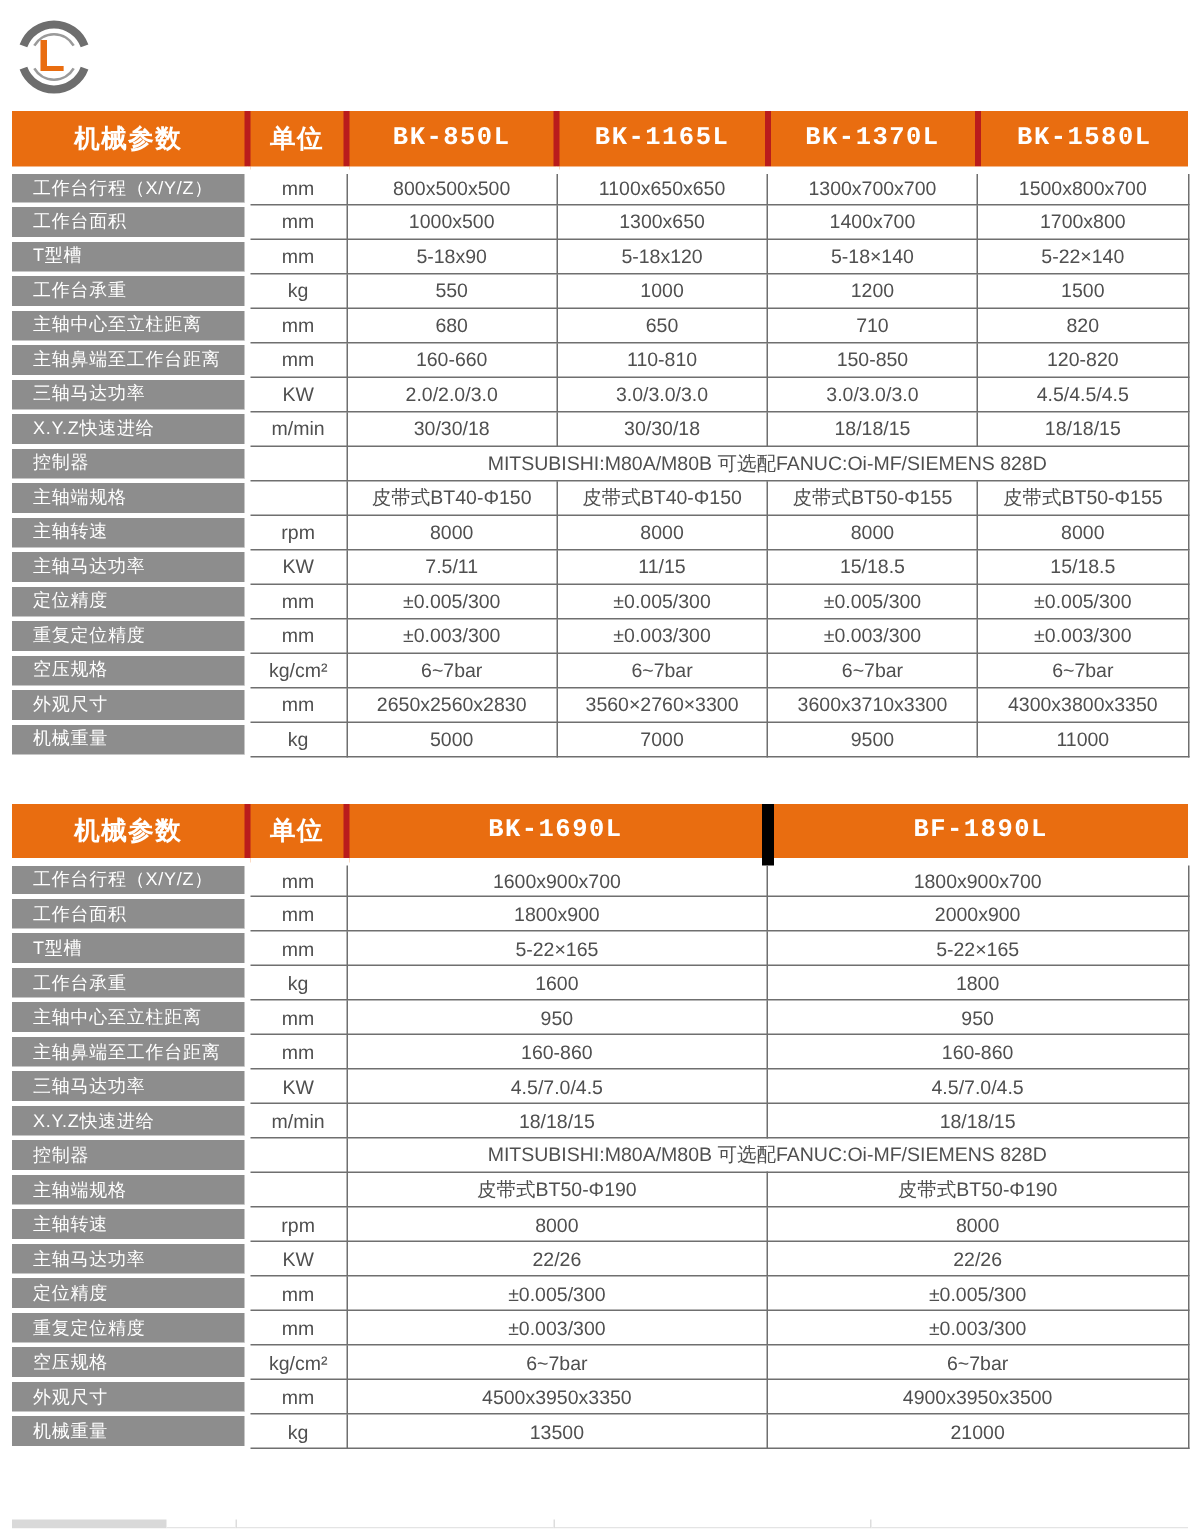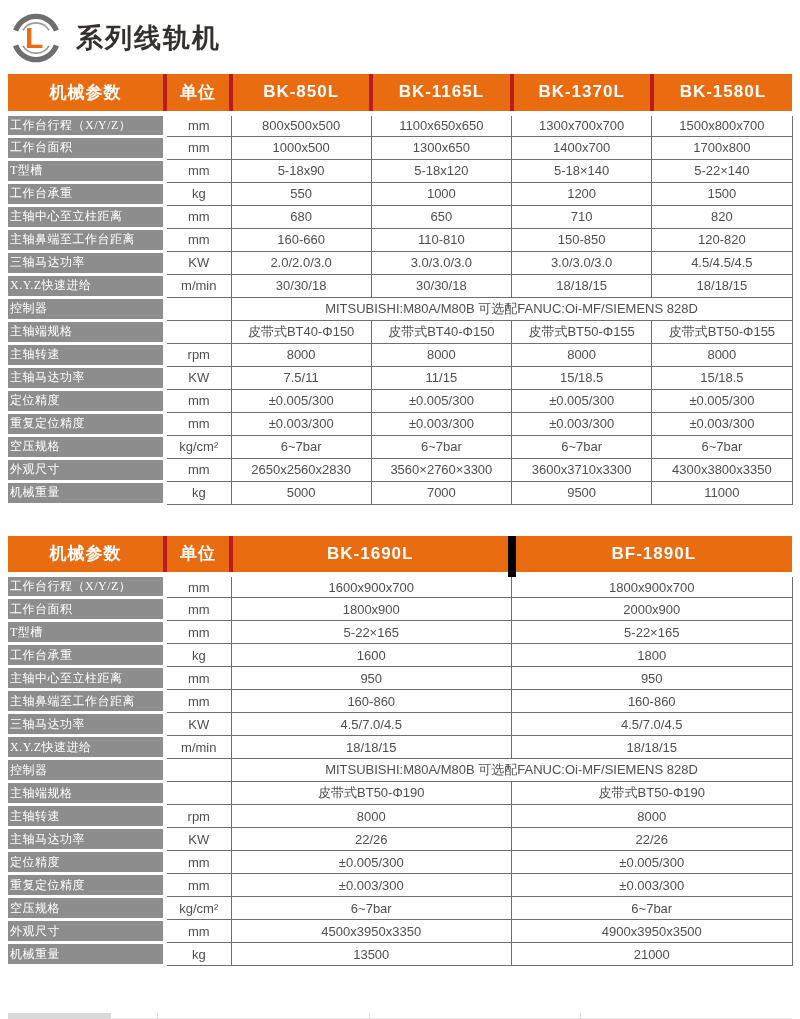--- a/index.html
+++ b/index.html
@@ -46,46 +46,46 @@
   }
   table.spec th{
     background:var(--orange);
     color:#ffffff;
     font-size:17px;font-weight:bold;
     letter-spacing:1px;
     height:39px;
     border-bottom:5px solid #ffffff;
     text-align:center;
     vertical-align:middle;
+    font-family:Liberation Mono, monospace;
   }
   table.spec th + th{border-left:4px solid #b91c1c;}
   
   table.spec.dark-divider th.data-col + th.data-col{border-left:8px solid #000000;}
 
   table.spec td{
     height:23px;
     font-size:13px;
     vertical-align:middle;
     text-align:center;
     border:1px solid var(--border);
     color:var(--text);
     white-space:nowrap;
     overflow:hidden;
   }
   table.spec td.row-label{
     background:var(--label-bg);
     color:#ffffff;
     font-size:12px;
     text-align:left;
-    padding-left:2px;
+    padding-left:14px;
     border:none;
     border-right:4px solid #ffffff;
     border-bottom:3px solid #ffffff;
     letter-spacing:0.5px;
-    font-family:Liberation Serif, serif;
   }
 
   
   .next-table-edge{
     position:absolute;left:8px;right:8px;bottom:0;height:6px;
     display:flex;
   }
   .next-table-edge .seg-label{width:103px;background:#D9D9D9;}
   .next-table-edge .seg-line{border-top:1px solid #E4E4E4;flex:1;margin-top:5px;}
   .next-table-edge .tick{width:1px;background:#DDDDDD;}
@@ -98,21 +98,20 @@
   <div class="title-bar">
     <div class="logo">
       <svg width="52" height="52" viewBox="0 0 48 48">
         <path d="M 5.2 17.2 A 20 20 0 0 1 42.8 17.2" fill="none" stroke="#6E6E6E" stroke-width="5"></path>
         <path d="M 42.8 30.8 A 20 20 0 0 1 5.2 30.8" fill="none" stroke="#6E6E6E" stroke-width="5"></path>
         <path d="M 11.9 17.0 A 14 14 0 0 1 36.1 17.0" fill="none" stroke="#9A9A9A" stroke-width="1.6"></path>
         <path d="M 36.1 31.0 A 14 14 0 0 1 11.9 31.0" fill="none" stroke="#9A9A9A" stroke-width="1.6"></path>
       </svg>
       <span class="logo-letter">L</span>
     </div>
-    <h1 class="page-title">系列线轨机</h1>
   </div>
 
   <table class="spec">
       <colgroup>
         <col style="width: 157px;">
         <col style="width: 66px;">
         <col style="width: 140.25px;">
         <col style="width: 140.25px;">
         <col style="width: 140.25px;">
         <col style="width: 140.25px;">

